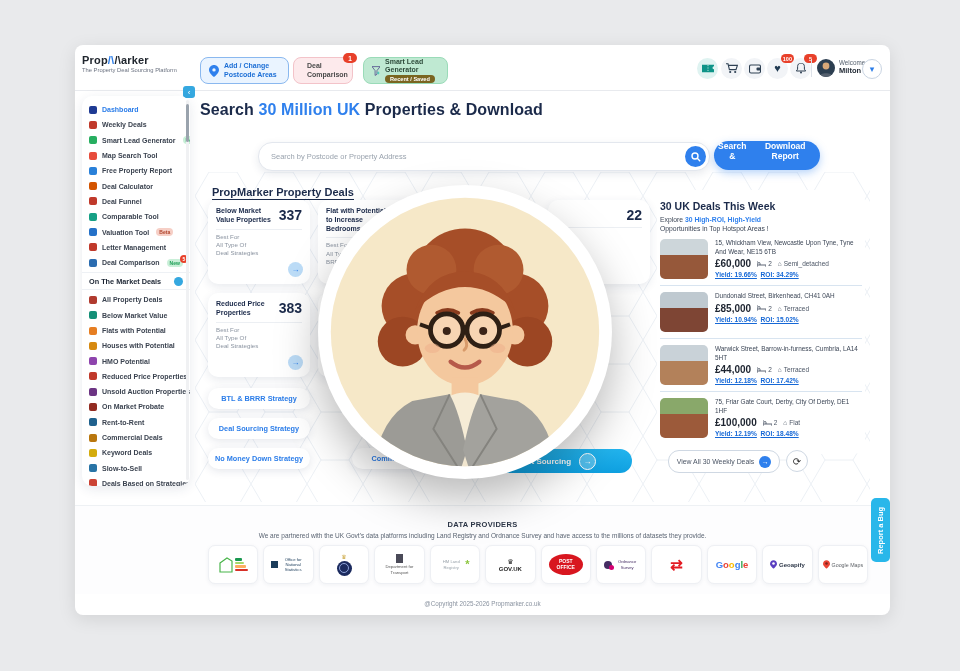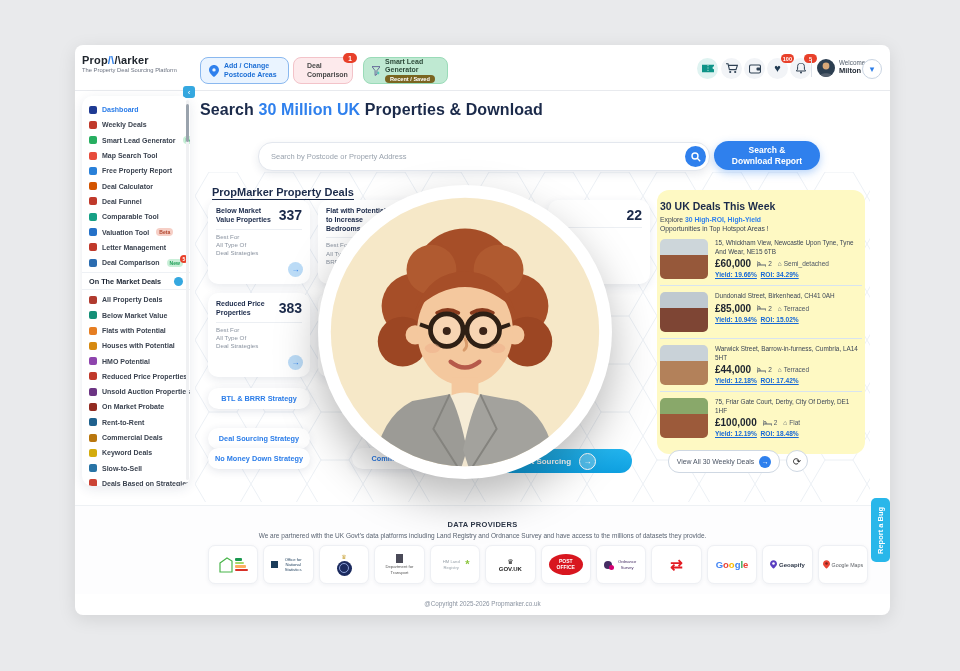--- a/index.html
+++ b/index.html
@@ -45,41 +45,41 @@
   .sb-thumb{position:absolute;left:0;top:4px;width:3px;height:38px;background:#9aa3ad;border-radius:2px}
 
   
   .hero{position:absolute;left:200px;top:101px;width:620px;text-align:left}
   .hero .l{font-size:16px;font-weight:bold;color:#1b2a4a;line-height:1.18;letter-spacing:.1px}
   .hero .blue{color:#2f80ed}
   .search-wrap{position:absolute;left:258px;top:142px;width:450px;height:27px;background:#fff;border:1px solid #e3e7ee;border-radius:14px;box-shadow:0 3px 8px rgba(30,50,90,.10);display:flex;align-items:center}
   .search-wrap input{flex:1;border:none;outline:none;background:transparent;font-size:7.5px;color:#333;padding:0 12px;font-family:"Liberation Sans",sans-serif}
   .search-wrap input::placeholder{color:#9aa3ae}
   .search-go{width:21px;height:21px;border-radius:50%;background:#2f80ed;margin-right:3px;display:flex;align-items:center;justify-content:center;cursor:pointer;flex:0 0 21px}
-  .search-cta{position:absolute;left:714px;top:141px;width:106px;height:29px;background:#2f80ed;border-radius:15px;color:#fff;font-size:8.5px;font-weight:bold;text-align:center;line-height:1.2;display:flex;flex-direction:column;justify-content:center;cursor:pointer;box-shadow:0 3px 8px rgba(47,128,237,.35)}
+  .search-cta{position:absolute;left:714px;top:141px;width:106px;height:29px;background:#2f80ed;border-radius:15px;color:#fff;font-size:8.5px;font-weight:bold;text-align:center;line-height:1.2;display:flex;flex-direction:row;justify-content:center;cursor:pointer;box-shadow:0 3px 8px rgba(47,128,237,.35)}
 
   
   .deals-h{position:absolute;left:212px;top:186px;font-size:11px;font-weight:bold;color:#1b2a4a;border-bottom:1.5px solid #1b2a4a;padding-bottom:1px}
   .deal-card{width:102px;height:84px;background:#fff;border-radius:10px;box-shadow:0 3px 10px rgba(30,50,90,.10);padding:7px 8px;box-sizing:border-box;z-index:1;cursor:pointer}
   .dc-top{display:flex;justify-content:space-between}
   .dc-title{font-size:7px;font-weight:bold;color:#1b2a4a;line-height:1.25;width:60px}
   .dc-count{font-size:14px;font-weight:bold;color:#1b2a4a}
   .dc-div{height:1px;background:#eceff3;margin:4px 0 3px 0}
   .dc-desc{font-size:6.2px;color:#8a93a0;line-height:1.35}
   .dc-arrow{position:absolute;right:7px;bottom:7px;width:15px;height:15px;border-radius:50%;background:#bcdcf7;color:#2f80ed;font-size:8px;display:flex;align-items:center;justify-content:center;cursor:pointer}
   .pill{position:absolute;height:21px;background:#fff;border-radius:11px;box-shadow:0 2px 8px rgba(30,50,90,.12);color:#2b7de9;font-size:7.3px;font-weight:bold;display:flex;align-items:center;justify-content:center;z-index:1;cursor:pointer;white-space:nowrap}
   .cta-part{position:absolute;left:480px;top:449px;width:152px;height:24px;border-radius:13px;background:linear-gradient(180deg,#23b5ef,#0fa0e0);z-index:1;display:flex;align-items:center;justify-content:center;gap:8px;color:#fff;font-size:8px;font-weight:bold;cursor:pointer}
   .cta-plus{width:15px;height:15px;border-radius:50%;background:rgba(255,255,255,.25);border:1px solid #fff;display:flex;align-items:center;justify-content:center;font-size:8px}
 
   
   .avatar{position:absolute;left:318px;top:185px;width:294px;height:294px;border-radius:50%;background:#fff;z-index:5;box-shadow:0 20px 45px rgba(0,0,0,.28);display:flex;align-items:center;justify-content:center}
   .avatar-inner{width:278px;height:278px;border-radius:50%;overflow:hidden}
 
   
-  .panel{position:absolute;left:657px;top:190px;width:208px;height:264px;background:#fef9c3;border-radius:12px;padding:10px 3px;box-sizing:border-box;z-index:2}
+  .panel{position:absolute;left:657px;top:190px;width:208px;height:264px;background:#ffffff;border-radius:12px;padding:10px 3px;box-sizing:border-box;z-index:2}
   .panel-title{font-size:10.5px;font-weight:bold;color:#1b2a4a}
   .panel-sub{font-size:6.8px;color:#3c4656;margin-top:3px;line-height:1.35}
   .panel-sub .blue{color:#2f80ed;font-weight:bold}
   .listing{display:flex;gap:7px;padding:6px 0;border-bottom:1px solid #d8e4f0;cursor:pointer}
   .listing:last-of-type{border-bottom:none}
   .thumb{width:48px;height:40px;border-radius:5px;overflow:hidden;flex:0 0 48px;position:relative}
   .thumb .sky{position:absolute;left:0;top:0;right:0;height:40%}
   .thumb .bod{position:absolute;left:0;bottom:0;right:0;height:60%}
   .li-addr{font-size:6.4px;color:#3c4656;line-height:1.3}
   .li-row{display:flex;align-items:center;gap:6px;margin-top:2px}
@@ -402,21 +402,21 @@
   <div class="dc-desc">
       <div>Best For</div>
       <div>All Type Of</div>
       <div>Deal Strategies</div>
     </div>
 </div>
 
 <div class="pill" style="left:208px;top:388px;width:102px">
     <span>BTL &amp; BRRR Strategy</span>
   </div>
-<div class="pill" style="left:208px;top:428px;width:102px">
+<div class="pill" style="left:208px;top:418px;width:102px">
     <span>Deal Sourcing Strategy</span>
   </div>
 <div class="pill" style="left:208px;top:448px;width:102px">
     <span>No Money Down Strategy</span>
   </div>
 <div class="pill" style="left:352px;top:448px;width:112px">
     <span>Commercial Strategy</span>
   </div>
 <div class="cta-part">
   <span>Start Sourcing</span>

